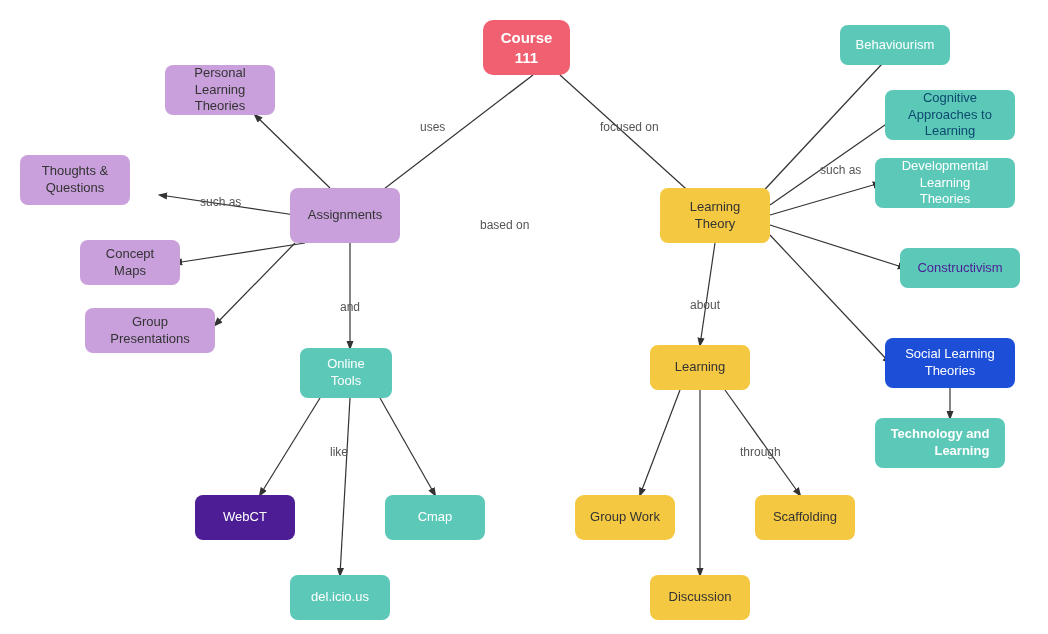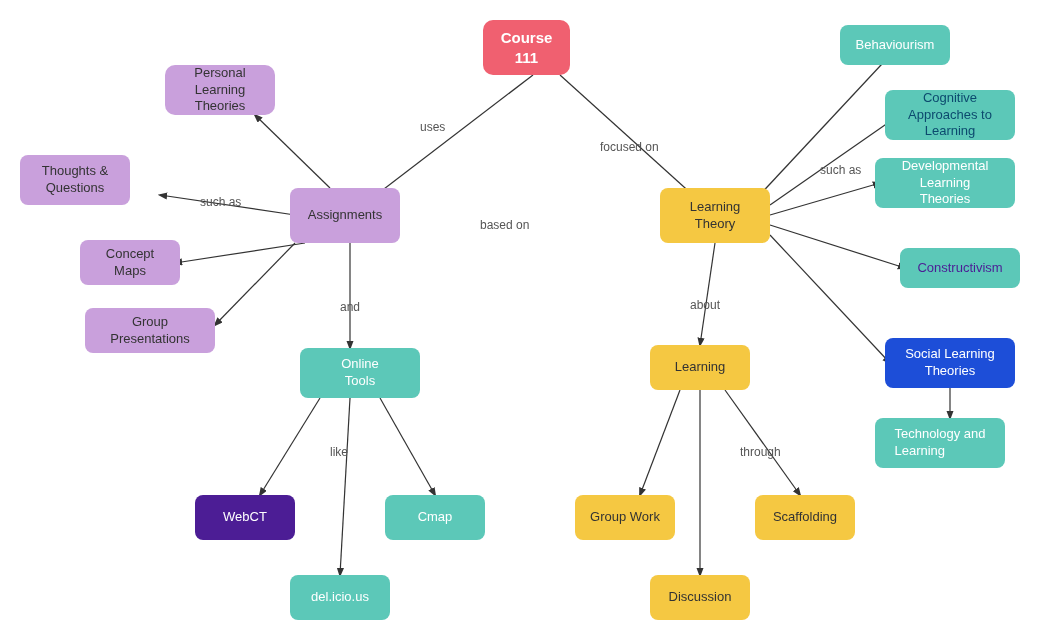--- a/index.html
+++ b/index.html
@@ -59,21 +59,20 @@
       left: 660px;
       top: 188px;
     }
     .node-personal-learning {
       background: #c9a0dc;
       color: #333;
       width: 110px;
       height: 50px;
       left: 165px;
       top: 65px;
-      border-radius: 10px;
     }
     .node-thoughts-questions {
       background: #c9a0dc;
       color: #333;
       width: 110px;
       height: 50px;
       left: 20px;
       top: 155px;
     }
     .node-concept-maps {
@@ -88,21 +87,21 @@
       background: #c9a0dc;
       color: #333;
       width: 130px;
       height: 45px;
       left: 85px;
       top: 308px;
     }
     .node-online-tools {
       background: #5cc8b8;
       color: #fff;
-      width: 120px;
+      width: 92px;
       height: 50px;
       left: 300px;
       top: 348px;
     }
     .node-webct {
       background: #4c1d95;
       color: #fff;
       width: 100px;
       height: 45px;
       left: 195px;
@@ -133,20 +132,21 @@
       left: 650px;
       top: 345px;
     }
     .node-group-work {
       background: #f5c842;
       color: #333;
       width: 100px;
       height: 45px;
       left: 575px;
       top: 495px;
+      border-radius: 9px;
     }
     .node-scaffolding {
       background: #f5c842;
       color: #333;
       width: 100px;
       height: 45px;
       left: 755px;
       top: 495px;
     }
     .node-discussion {
@@ -258,21 +258,21 @@
   <line x1="950" y1="388" x2="950" y2="418" stroke="#333" stroke-width="1.2" marker-end="url(#arrow)"></line>
 
   <defs>
     <marker id="arrow" markerWidth="8" markerHeight="8" refX="6" refY="3" orient="auto">
       <path d="M0,0 L0,6 L8,3 z" fill="#333"></path>
     </marker>
   </defs>
 </svg>
 
 <div class="edge-label" style="left:420px; top:120px;">uses</div>
-<div class="edge-label" style="left:600px; top:120px;margin-top:20px;">focused on</div>
+<div class="edge-label" style="left:600px; top:120px;">focused on</div>
 <div class="edge-label" style="left:480px; top:218px;">based on</div>
 <div class="edge-label" style="left:200px; top:195px;">such as</div>
 <div class="edge-label" style="left:820px; top:163px;">such as</div>
 <div class="edge-label" style="left:340px; top:300px;">and</div>
 <div class="edge-label" style="left:330px; top:445px;">like</div>
 <div class="edge-label" style="left:690px; top:298px;">about</div>
 <div class="edge-label" style="left:732px; top:445px;margin-left:8px;">through</div>
 
 <div class="node node-course">
   <span style="white-space:pre-line;font-weight:bold;">Course
@@ -349,14 +349,14 @@
 
 <div class="node node-constructivism">
   <span>Constructivism</span>
 </div>
 
 <div class="node node-social-learning">
   <span style="text-align:center;">Social Learning<br>Theories</span>
 </div>
 
 <div class="node node-technology-learning">
-  <span style="text-align:left;">Technology and<br>Learning</span>
+  <span style="text-align:right;font-weight:bold;">Technology and<br>Learning</span>
 </div>
 
 </body></html>

